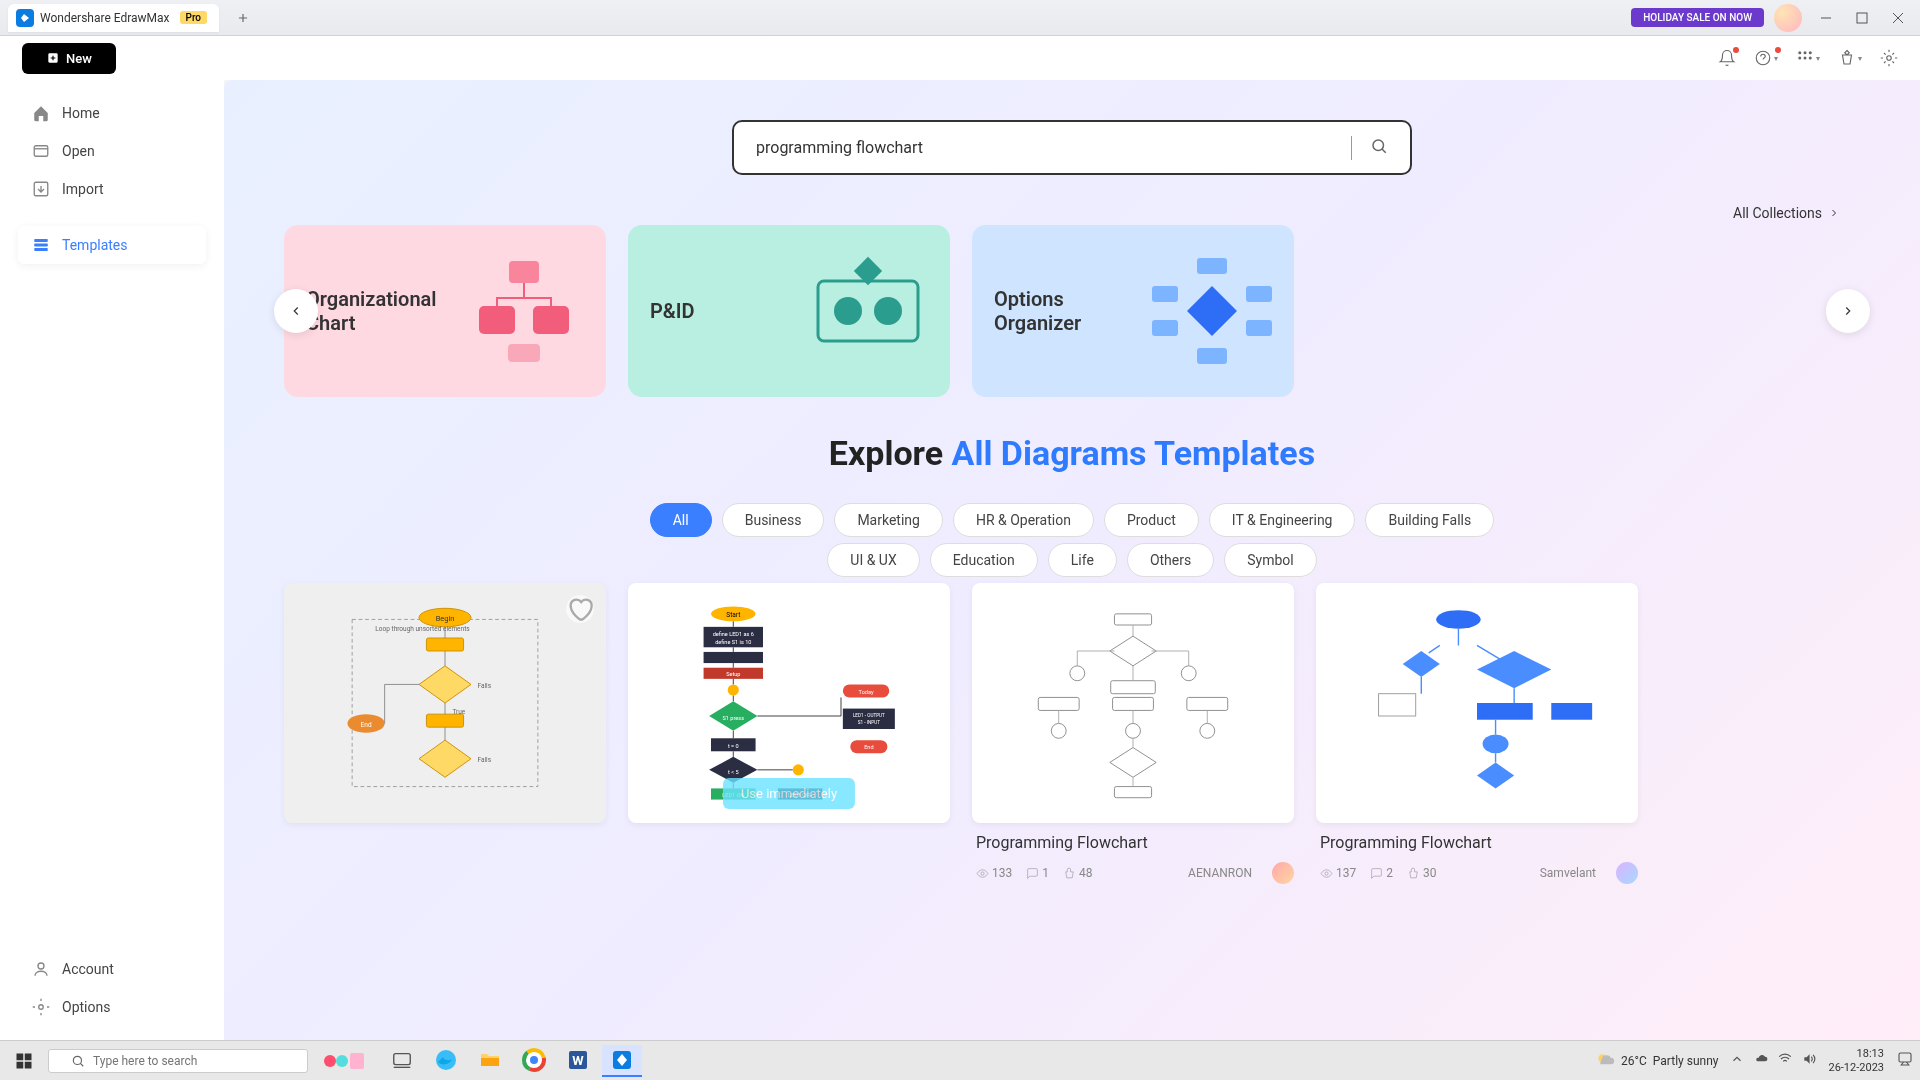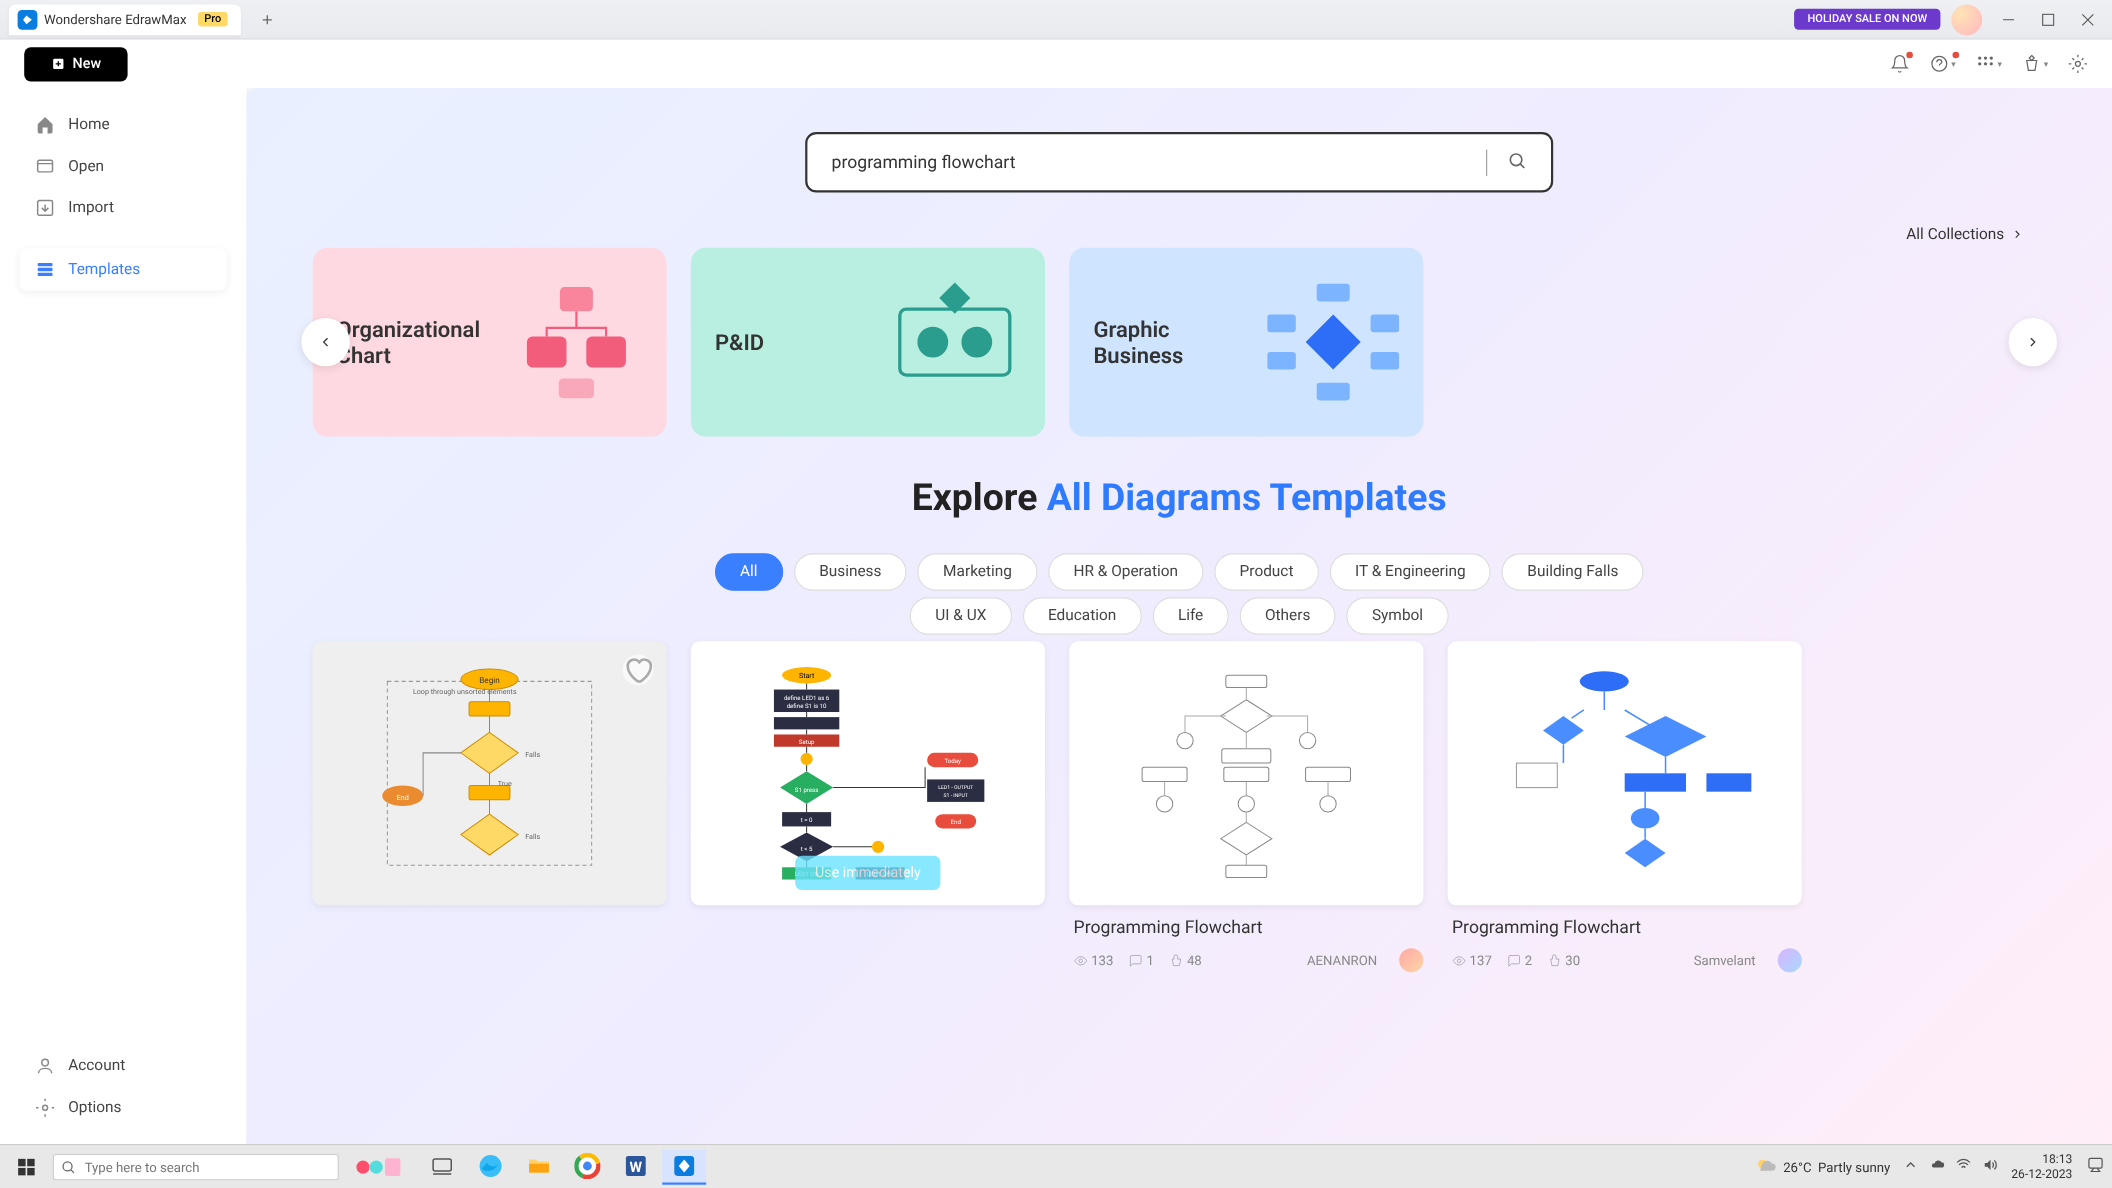--- a/index.html
+++ b/index.html
@@ -89,21 +89,21 @@
 .tpl-meta { display: flex; align-items: center; gap: 14px; font-size: 12px; color: #888; padding-left: 4px; }
 .tpl-meta-right { margin-left: auto; color: #888; }
 .tpl-avatar { width: 22px; height: 22px; border-radius: 50%; background: linear-gradient(135deg,#ffa8a8,#ffd6a5); margin-left: 6px; }
 .meta-item{display:flex;align-items:center;gap:3px;}
 .meta-item svg{width:13px;height:13px;}
 .use-btn { position:absolute; bottom:14px; left:50%; transform:translateX(-50%); background:#6ae3ff; color:#fff; padding:8px 18px; border-radius:6px; font-size:13px; opacity:0.8; }
 
 
 .taskbar { position: fixed; bottom: 0; left: 0; right: 0; height: 40px; background: #e8e8e8; border-top: 1px solid #ccc; display: flex; align-items: center; padding: 0 6px; gap: 6px; z-index: 100; }
 .start-btn { width: 36px; height: 32px; display: flex; align-items: center; justify-content: center; cursor: pointer; }
-.task-search { display: flex; align-items: center; background: #fff; border: 1px solid #ccc; border-radius: 3px; height: 24px; padding: 0 6px; gap: 8px; width: 260px; }
+.task-search { display: flex; align-items: center; background: #fff; border: 1px solid #ccc; border-radius: 3px; height: 24px; padding: 0 22px; gap: 8px; width: 260px; }
 .task-search input { border: none; outline: none; font-size: 12px; color: #888; flex: 1; }
 .task-widget { height:32px; padding:0 8px; display:flex; align-items:center; }
 .task-icons { display: flex; gap: 4px; }
 .task-icon { width: 40px; height: 32px; display: flex; align-items: center; justify-content: center; cursor: pointer; border-bottom:2px solid transparent; }
 .task-icon.active { border-bottom-color: #3a7fff; background:#d8e4ff; }
 .task-right { margin-left: auto; display: flex; align-items: center; gap: 12px; font-size: 12px; color: #333; }
 .task-time { text-align: right; line-height: 1.2; font-size: 11px; }
 .sys-icons { display: flex; gap: 10px; color: #555; }
 .sys-icons svg { width: 14px; height: 14px; }
 .weather{display:flex;align-items:center;gap:6px;}
@@ -297,21 +297,21 @@
           <div class="card-graphic">
             <svg viewBox="0 0 120 110">
                 <rect x="10" y="25" width="100" height="60" rx="6" fill="none" stroke="#2a9d8f" stroke-width="3"></rect>
                 <circle cx="40" cy="55" r="14" fill="#2a9d8f"></circle>
                 <circle cx="80" cy="55" r="14" fill="#2a9d8f"></circle>
                 <rect x="50" y="5" width="20" height="20" fill="#2a9d8f" transform="rotate(45 60 15)"></rect>
               </svg>
           </div>
         </div>
         <div class="card c3">
-          <div class="card-title">Graphic Business</div>
+          <div class="card-title">Options Organizer</div>
           <div class="card-graphic">
             <svg viewBox="0 0 120 110">
                 <polygon points="60,30 85,55 60,80 35,55" fill="#2e6df6"></polygon>
                 <rect x="45" y="2" width="30" height="16" rx="3" fill="#7db4ff"></rect>
                 <rect x="45" y="92" width="30" height="16" rx="3" fill="#7db4ff"></rect>
                 <rect x="0" y="30" width="26" height="16" rx="3" fill="#7db4ff"></rect>
                 <rect x="0" y="64" width="26" height="16" rx="3" fill="#7db4ff"></rect>
                 <rect x="94" y="30" width="26" height="16" rx="3" fill="#7db4ff"></rect>
                 <rect x="94" y="64" width="26" height="16" rx="3" fill="#7db4ff"></rect>
               </svg>

